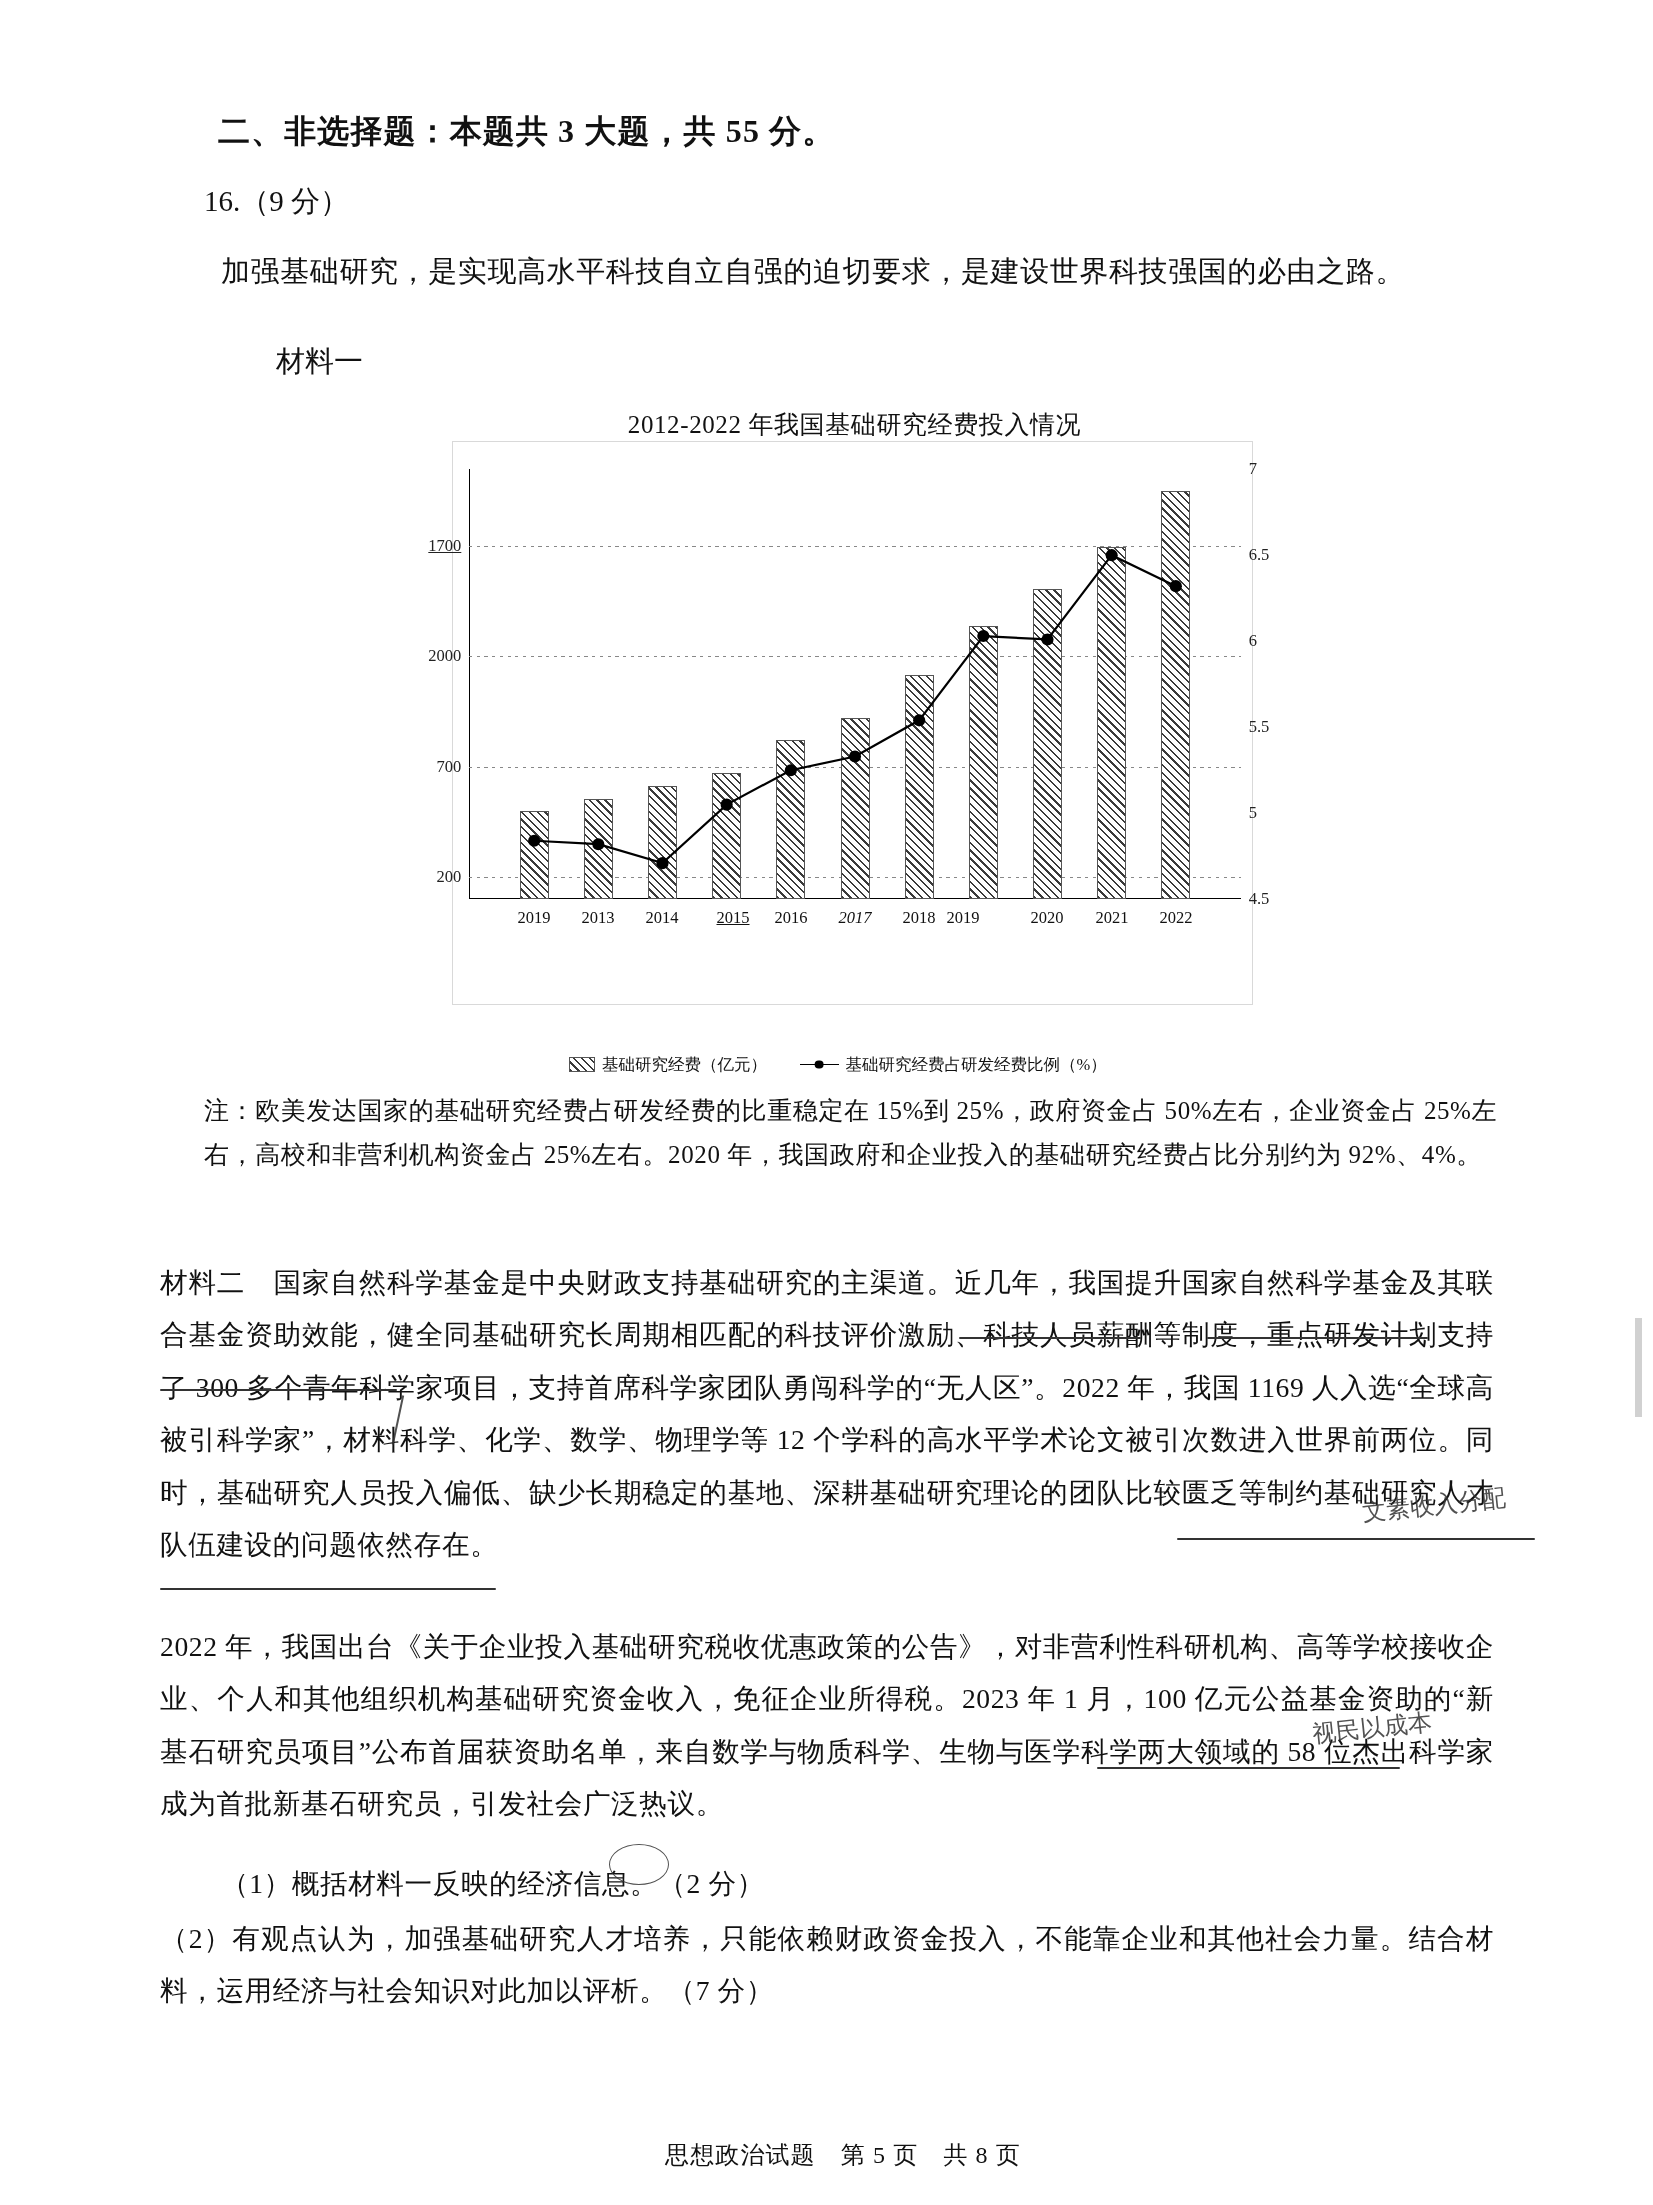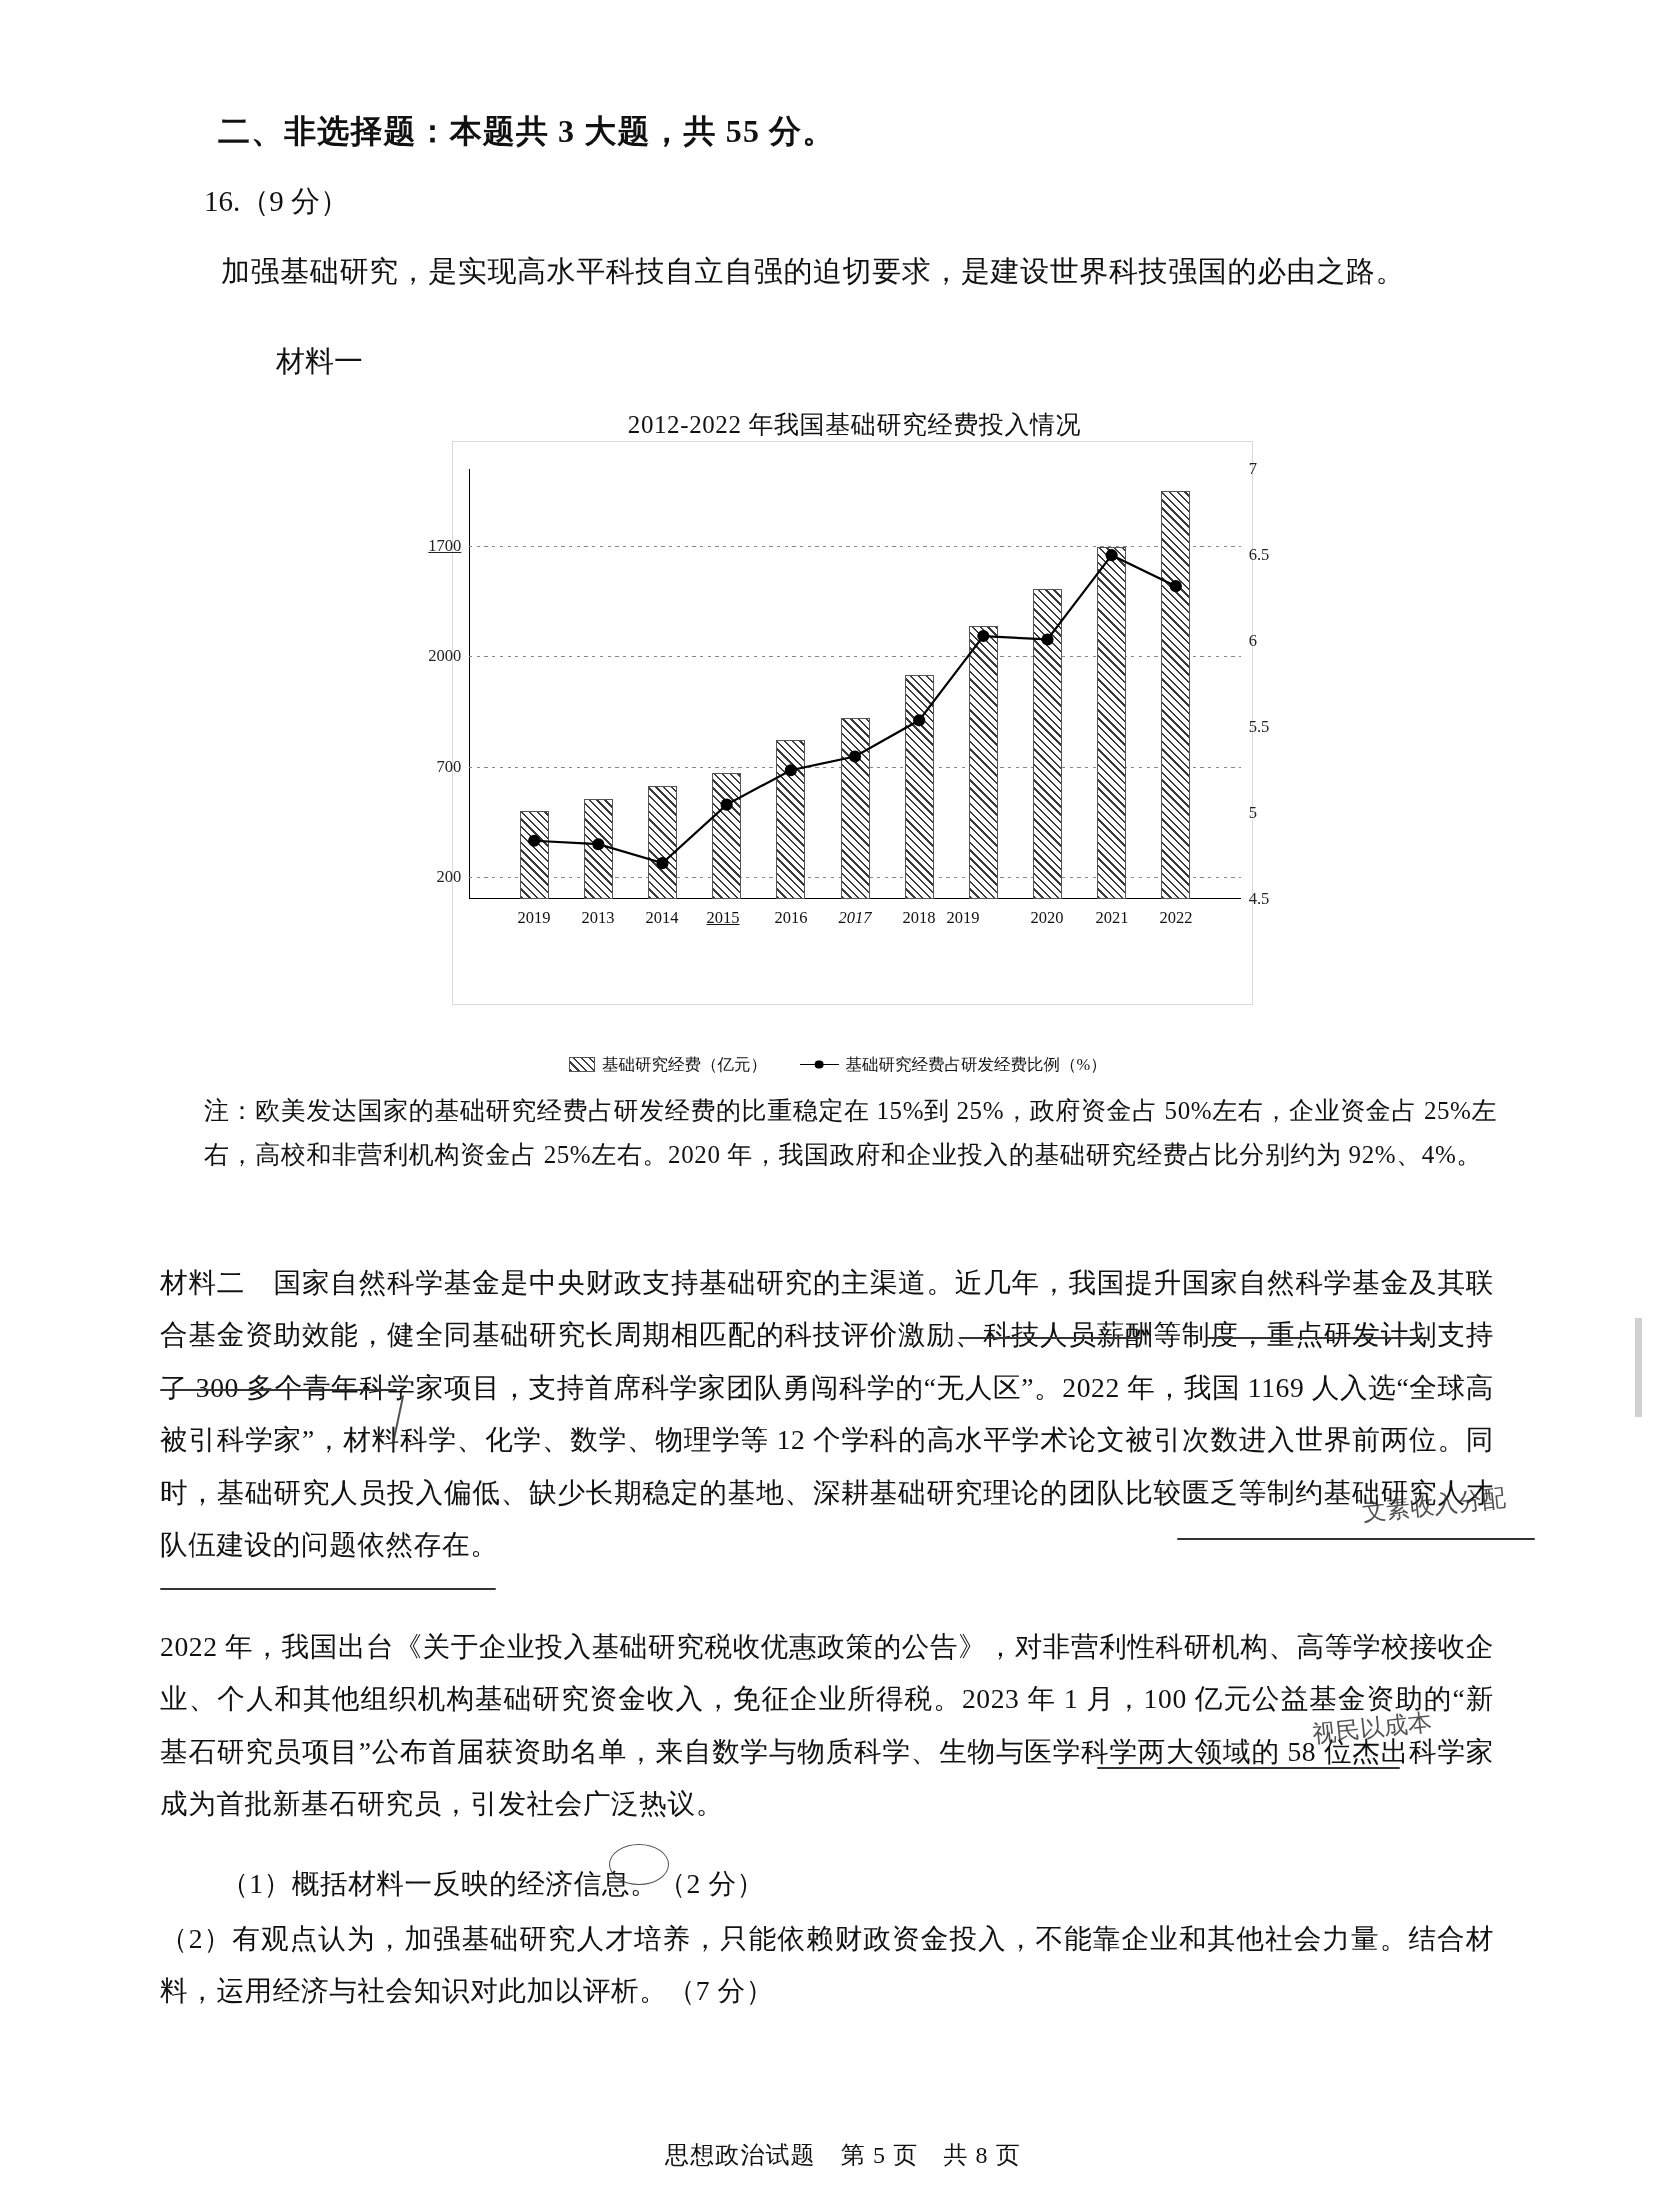--- a/index.html
+++ b/index.html
@@ -226,21 +226,21 @@
         <div class="ytick-right" style="top: 172px;">6</div>
         <div class="ytick-right" style="top: 86px;">6.5</div>
         <div class="ytick-right" style="top: 0px;">7</div>
         <div class="bar" style="left: 51px; height: 88px;"></div>
         <div class="xtick" style="left: 65px;">2019</div>
         <div class="bar" style="left: 115px; height: 100px;"></div>
         <div class="xtick" style="left: 129px;">2013</div>
         <div class="bar" style="left: 179px; height: 113px;"></div>
         <div class="xtick" style="left: 193px;">2014</div>
         <div class="bar" style="left: 243px; height: 126px;"></div>
-        <div class="xtick" style="left: 254px; text-decoration: underline;">2015</div>
+        <div class="xtick" style="left: 264px; text-decoration: underline;">2015</div>
         <div class="bar" style="left: 307px; height: 159px;"></div>
         <div class="xtick" style="left: 322px;">2016</div>
         <div class="bar" style="left: 372px; height: 181px;"></div>
         <div class="xtick" style="left: 386px; font-style: italic;">2017</div>
         <div class="bar" style="left: 436px; height: 224px;"></div>
         <div class="xtick" style="left: 450px;">2018</div>
         <div class="bar" style="left: 500px; height: 273px;"></div>
         <div class="xtick" style="left: 494px;">2019</div>
         <div class="bar" style="left: 564px; height: 310px;"></div>
         <div class="xtick" style="left: 578px;">2020</div>

